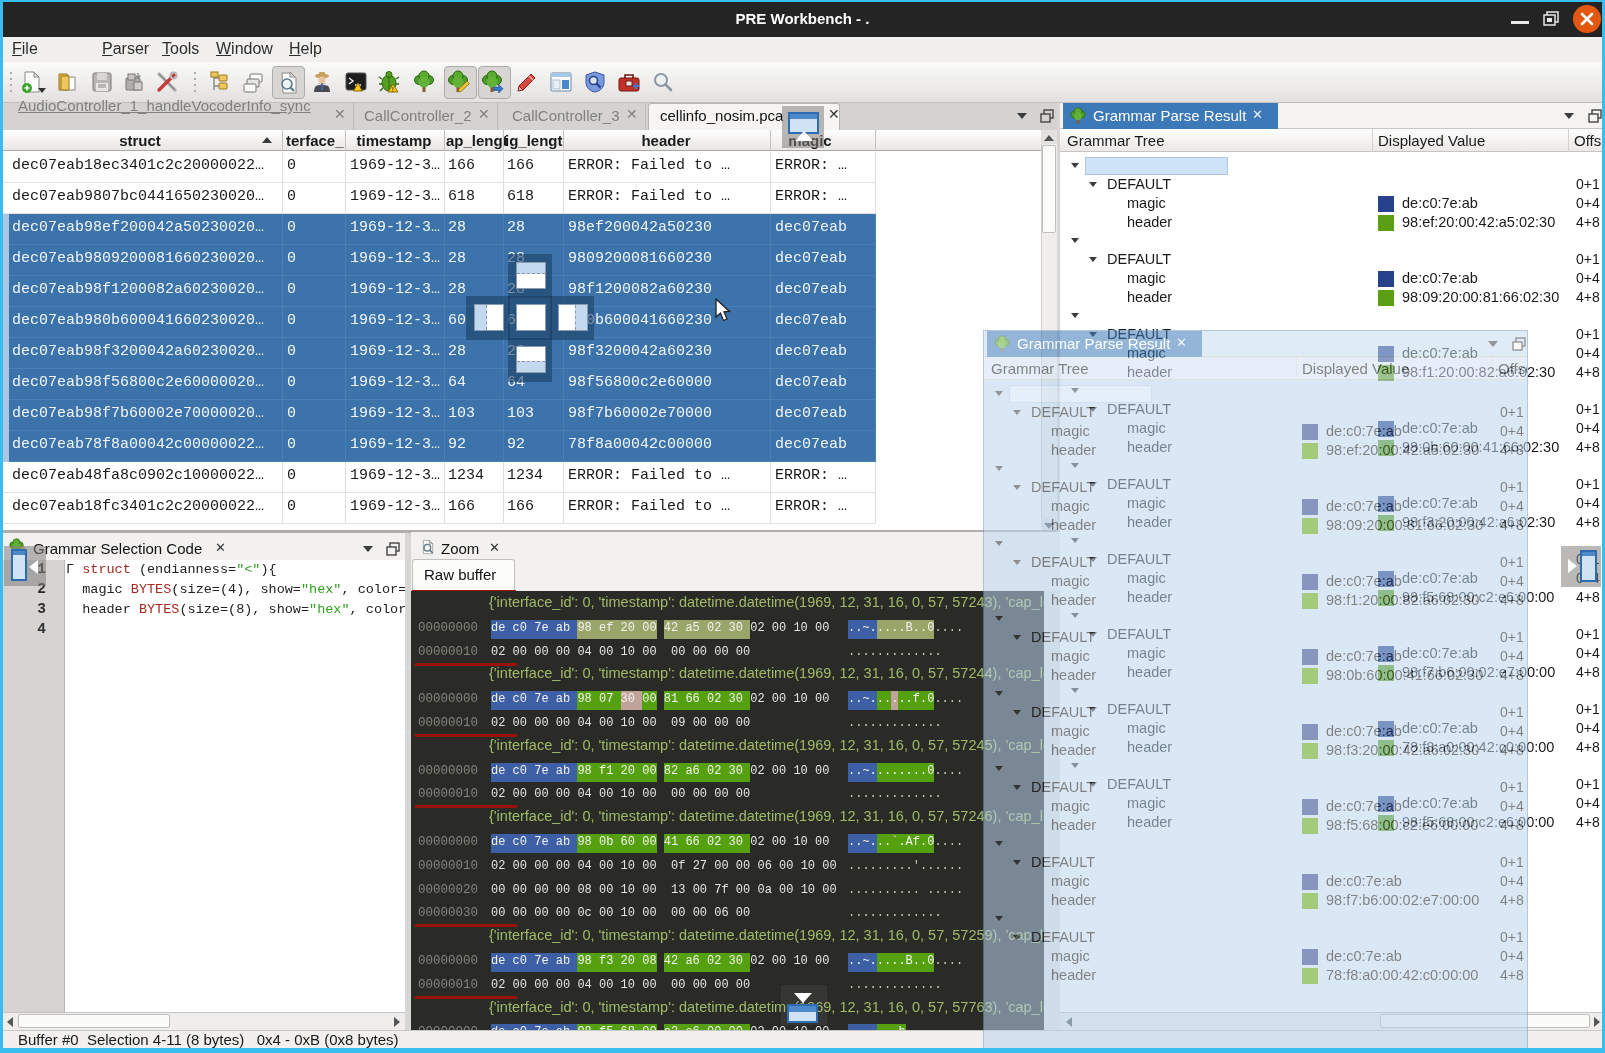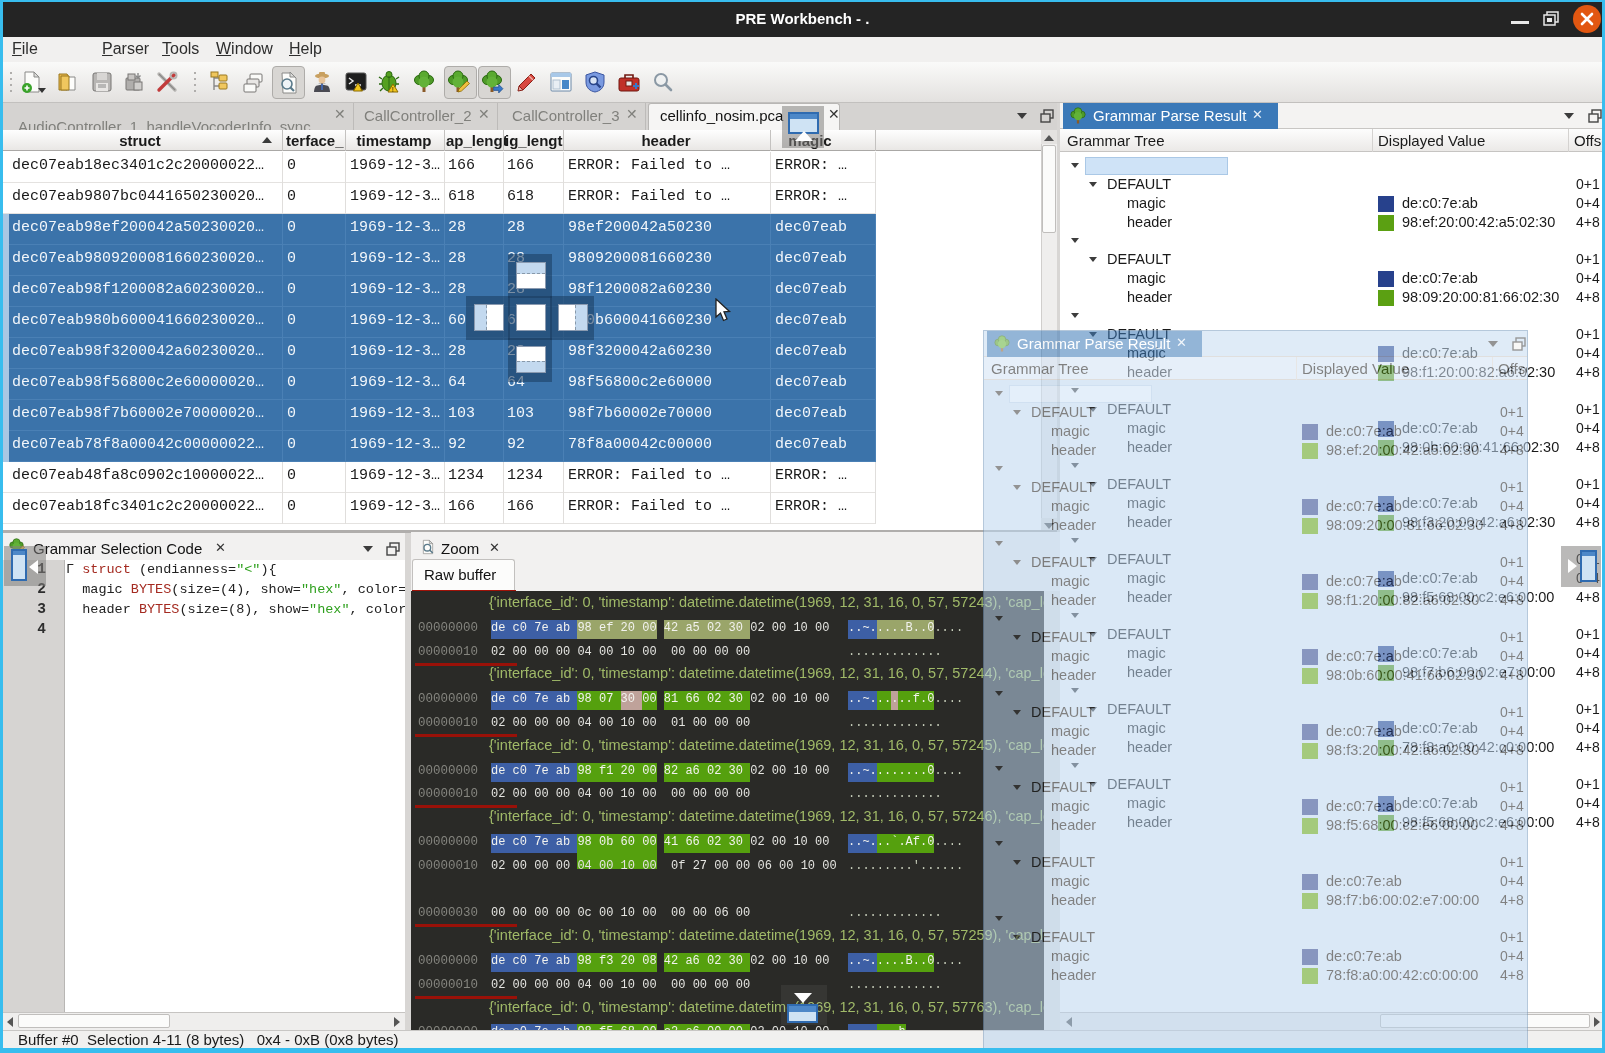--- a/index.html
+++ b/index.html
@@ -147,21 +147,21 @@
     <path d="M8 8 v-3 h8 v3" fill="none" stroke="#701810" stroke-width="1.6"></path>
     <rect x="9" y="11" width="6" height="5" fill="#e8e6e4" stroke="#701810"></rect>
     <path d="M16 16 h6 M19 13 v6" stroke="#3878c8" stroke-width="2"></path>
   </svg>
 <svg class="abs" style="left:651px;top:70px" width="24" height="24" viewBox="0 0 24 24">
     <circle cx="10" cy="10" r="6" fill="#eef2f4" fill-opacity="0.6" stroke="#8a98a4" stroke-width="2"></circle>
     <path d="M14.5 14.5 L20 20" stroke="#8a98a4" stroke-width="2.6" stroke-linecap="round"></path>
   </svg>
 <div class="abs" style="left:0;top:103px;width:1605px;height:27px;background:#d5d3d1;"></div>
 <div class="abs" style="left:6px;top:103px;width:348px;height:27px;border-right:1px solid #bdbbb9;"></div>
-<div class="abs" style="left:18px;top:118px;font-size:15px;color:#80807c;text-decoration:underline;">AudioController_1_handleVocoderInfo_sync</div>
+<div class="abs" style="left:18px;top:97px;font-size:15px;color:#80807c;text-decoration:underline;">AudioController_1_handleVocoderInfo_sync</div>
 <div class="abs" style="left:334px;top:106px;font-size:14px;color:#80807c;">✕</div>
 <div class="abs" style="left:352px;top:103px;width:146px;height:27px;border-right:1px solid #bdbbb9;"></div>
 <div class="abs" style="left:364px;top:107px;font-size:15px;color:#80807c;">CallController_2</div>
 <div class="abs" style="left:478px;top:106px;font-size:14px;color:#80807c;">✕</div>
 <div class="abs" style="left:500px;top:103px;width:146px;height:27px;border-right:1px solid #bdbbb9;"></div>
 <div class="abs" style="left:512px;top:107px;font-size:15px;color:#80807c;">CallController_3</div>
 <div class="abs" style="left:626px;top:106px;font-size:14px;color:#80807c;">✕</div>
 <div class="abs" style="left:648px;top:103px;width:192px;height:27px;background:#f6f5f4;border:1px solid #b8b6b4;border-bottom:none;border-radius:3px 3px 0 0;"></div>
 <div class="abs" style="left:660px;top:107px;font-size:15px;color:#111;">cellinfo_nosim.pca</div>
 <div class="abs" style="left:828px;top:106px;font-size:14px;color:#333;">✕</div>
@@ -595,21 +595,21 @@
       <span class="abs mono" style="left:252.8px;top:1.5px;font-size:12px;white-space:pre;background:#55a00e;color:#f2f2ee;padding-top:1.5px;height:19px;">81 66 02 30 </span>
       <span class="abs mono" style="left:339.20000000000005px;top:1.5px;font-size:12px;white-space:pre;color:#e4e4e0;padding-top:1.5px;">02 00 10 00</span>
       <span class="abs mono" style="left:437px;top:1.5px;font-size:12px;white-space:pre;background:#3d5fa5;color:#f2f2ee;padding-top:1.5px;height:19px;">..~.</span>
       <span class="abs mono" style="left:465.8px;top:1.5px;font-size:12px;white-space:pre;background:#55a00e;color:#f2f2ee;padding-top:1.5px;height:19px;">..</span>
       <span class="abs mono" style="left:480.2px;top:1.5px;font-size:12px;white-space:pre;background:#bfa29a;color:#f2f2ee;padding-top:1.5px;height:19px;">.</span>
       <span class="abs mono" style="left:487.4px;top:1.5px;font-size:12px;white-space:pre;background:#55a00e;color:#f2f2ee;padding-top:1.5px;height:19px;">..f.0</span>
       <span class="abs mono" style="left:523.4px;top:1.5px;font-size:12px;white-space:pre;color:#c6cdba;padding-top:1.5px;">....</span>
     </div>
     <div class="abs" style="left:0;top:122px;width:649px;height:24px;">
       <span class="abs mono" style="left:7px;top:3px;font-size:12.5px;color:#84847e;">00000010</span>
-      <span class="abs mono" style="left:80px;top:1.5px;font-size:12px;white-space:pre;color:#e4e4e0;padding-top:1.5px;">02 00 00 00 04 00 10 00  01 00 00 00</span>
+      <span class="abs mono" style="left:80px;top:1.5px;font-size:12px;white-space:pre;color:#e4e4e0;padding-top:1.5px;">02 00 00 00 04 00 10 00  09 00 00 00</span>
       <span class="abs mono" style="left:437px;top:1.5px;font-size:12px;white-space:pre;color:#c6cdba;padding-top:1.5px;">.............</span>
     </div>
     <div class="abs" style="left:4px;top:143px;width:102px;height:3px;background:#991108;"></div>
     <div class="abs" style="left:78px;top:146px;font-size:14.5px;color:#a0ba68;white-space:pre;">{'interface_id': 0, 'timestamp': datetime.datetime(1969, 12, 31, 16, 0, 57, 57245), 'cap_length': 2</div>
     <div class="abs" style="left:0;top:170px;width:649px;height:24px;">
       <span class="abs mono" style="left:7px;top:3px;font-size:12.5px;color:#84847e;">00000000</span>
       <span class="abs mono" style="left:80px;top:1.5px;font-size:12px;white-space:pre;background:#3d5fa5;color:#f2f2ee;padding-top:1.5px;height:19px;">de c0 7e ab </span>
       <span class="abs mono" style="left:166.4px;top:1.5px;font-size:12px;white-space:pre;background:#55a00e;color:#f2f2ee;padding-top:1.5px;height:19px;">98 f1 20 00</span>
       <span class="abs mono" style="left:245.60000000000002px;top:1.5px;font-size:12px;white-space:pre;color:#e4e4e0;padding-top:1.5px;"> </span>
       <span class="abs mono" style="left:252.8px;top:1.5px;font-size:12px;white-space:pre;background:#55a00e;color:#f2f2ee;padding-top:1.5px;height:19px;">82 a6 02 30 </span>
@@ -621,32 +621,37 @@
     <div class="abs" style="left:0;top:193px;width:649px;height:24px;">
       <span class="abs mono" style="left:7px;top:3px;font-size:12.5px;color:#84847e;">00000010</span>
       <span class="abs mono" style="left:80px;top:1.5px;font-size:12px;white-space:pre;color:#e4e4e0;padding-top:1.5px;">02 00 00 00 04 00 10 00  00 00 00 00</span>
       <span class="abs mono" style="left:437px;top:1.5px;font-size:12px;white-space:pre;color:#c6cdba;padding-top:1.5px;">.............</span>
     </div>
     <div class="abs" style="left:4px;top:214px;width:102px;height:3px;background:#991108;"></div>
     <div class="abs" style="left:78px;top:217px;font-size:14.5px;color:#a0ba68;white-space:pre;">{'interface_id': 0, 'timestamp': datetime.datetime(1969, 12, 31, 16, 0, 57, 57246), 'cap_length': 2</div>
     <div class="abs" style="left:0;top:241px;width:649px;height:24px;">
       <span class="abs mono" style="left:7px;top:3px;font-size:12.5px;color:#84847e;">00000000</span>
       <span class="abs mono" style="left:80px;top:1.5px;font-size:12px;white-space:pre;background:#3d5fa5;color:#f2f2ee;padding-top:1.5px;height:19px;">de c0 7e ab </span>
-      <span class="abs mono" style="left:166.4px;top:1.5px;font-size:12px;white-space:pre;background:#55a00e;color:#f2f2ee;padding-top:1.5px;height:35px;">98 0b 60 00</span>
+      <span class="abs mono" style="left:166.4px;top:1.5px;font-size:12px;white-space:pre;background:#55a00e;color:#f2f2ee;padding-top:1.5px;height:19px;">98 0b 60 00</span>
       <span class="abs mono" style="left:245.60000000000002px;top:1.5px;font-size:12px;white-space:pre;color:#e4e4e0;padding-top:1.5px;"> </span>
       <span class="abs mono" style="left:252.8px;top:1.5px;font-size:12px;white-space:pre;background:#55a00e;color:#f2f2ee;padding-top:1.5px;height:19px;">41 66 02 30 </span>
       <span class="abs mono" style="left:339.20000000000005px;top:1.5px;font-size:12px;white-space:pre;color:#e4e4e0;padding-top:1.5px;">02 00 10 00</span>
       <span class="abs mono" style="left:437px;top:1.5px;font-size:12px;white-space:pre;background:#3d5fa5;color:#f2f2ee;padding-top:1.5px;height:19px;">..~.</span>
       <span class="abs mono" style="left:465.8px;top:1.5px;font-size:12px;white-space:pre;background:#55a00e;color:#f2f2ee;padding-top:1.5px;height:19px;">..`.Af.0</span>
       <span class="abs mono" style="left:523.4px;top:1.5px;font-size:12px;white-space:pre;color:#c6cdba;padding-top:1.5px;">....</span>
     </div>
     <div class="abs" style="left:0;top:265px;width:649px;height:24px;">
       <span class="abs mono" style="left:7px;top:3px;font-size:12.5px;color:#84847e;">00000010</span>
       <span class="abs mono" style="left:80px;top:1.5px;font-size:12px;white-space:pre;color:#e4e4e0;padding-top:1.5px;">02 00 00 00 04 00 10 00  0f 27 00 00 06 00 10 00</span>
       <span class="abs mono" style="left:437px;top:1.5px;font-size:12px;white-space:pre;color:#c6cdba;padding-top:1.5px;">.........'......</span>
+    </div>
+    <div class="abs" style="left:0;top:289px;width:649px;height:24px;">
+      <span class="abs mono" style="left:7px;top:3px;font-size:12.5px;color:#84847e;">00000020</span>
+      <span class="abs mono" style="left:80px;top:1.5px;font-size:12px;white-space:pre;color:#e4e4e0;padding-top:1.5px;">00 00 00 00 08 00 10 00  13 00 7f 00 0a 00 10 00</span>
+      <span class="abs mono" style="left:437px;top:1.5px;font-size:12px;white-space:pre;color:#c6cdba;padding-top:1.5px;">.......... .....</span>
     </div>
     <div class="abs" style="left:0;top:312px;width:649px;height:24px;">
       <span class="abs mono" style="left:7px;top:3px;font-size:12.5px;color:#84847e;">00000030</span>
       <span class="abs mono" style="left:80px;top:1.5px;font-size:12px;white-space:pre;color:#e4e4e0;padding-top:1.5px;">00 00 00 00 0c 00 10 00  00 00 06 00</span>
       <span class="abs mono" style="left:437px;top:1.5px;font-size:12px;white-space:pre;color:#c6cdba;padding-top:1.5px;">.............</span>
     </div>
     <div class="abs" style="left:4px;top:333px;width:102px;height:3px;background:#991108;"></div>
     <div class="abs" style="left:78px;top:336px;font-size:14.5px;color:#a0ba68;white-space:pre;">{'interface_id': 0, 'timestamp': datetime.datetime(1969, 12, 31, 16, 0, 57, 57259), 'cap_length': 2</div>
     <div class="abs" style="left:0;top:360px;width:649px;height:24px;">
       <span class="abs mono" style="left:7px;top:3px;font-size:12.5px;color:#84847e;">00000000</span>

